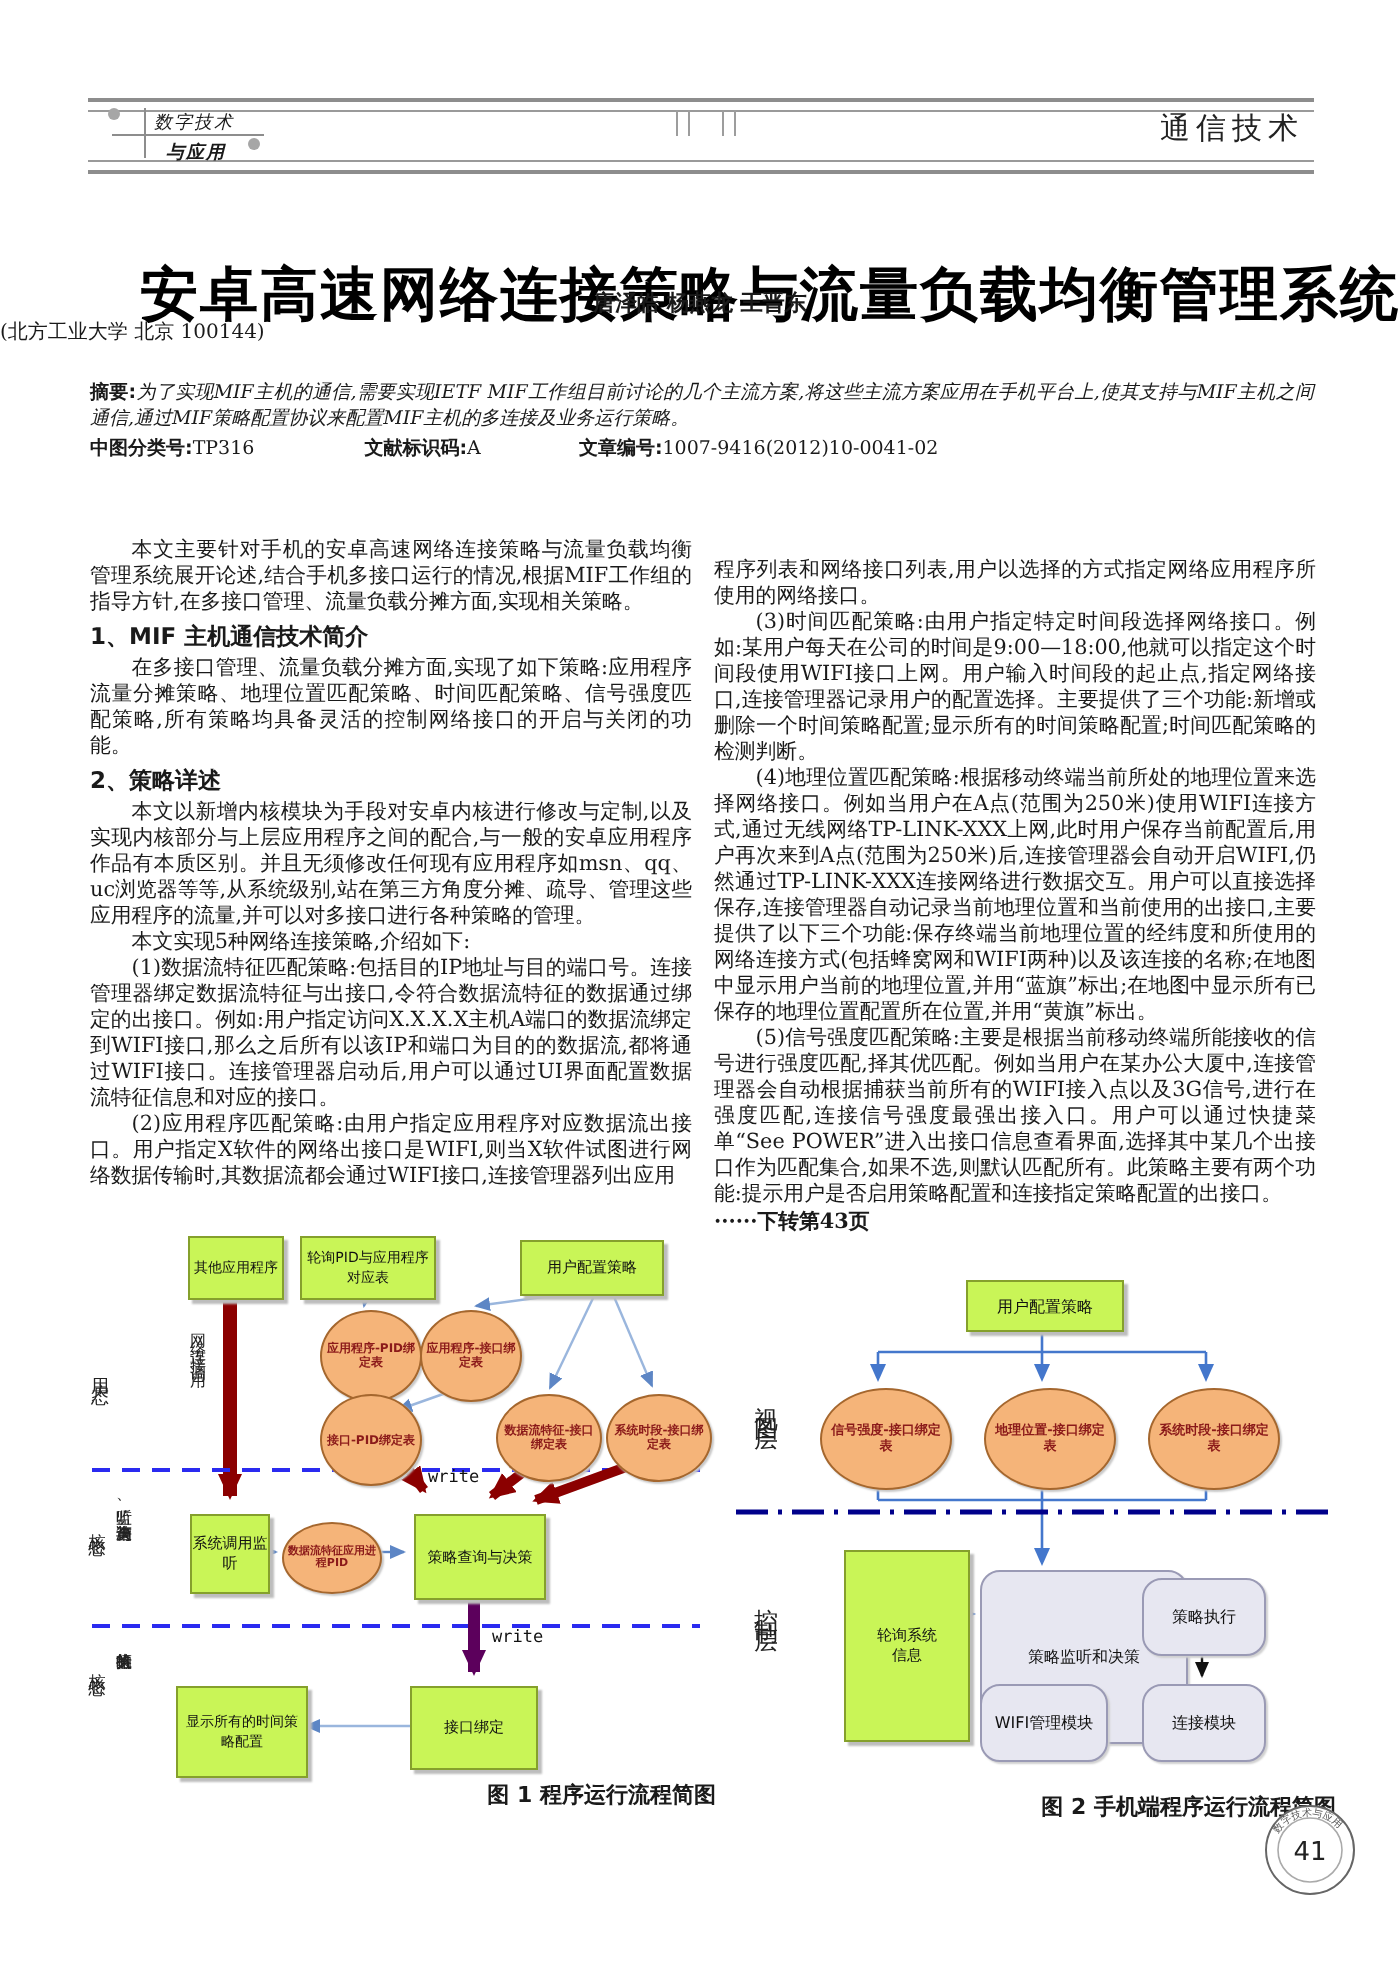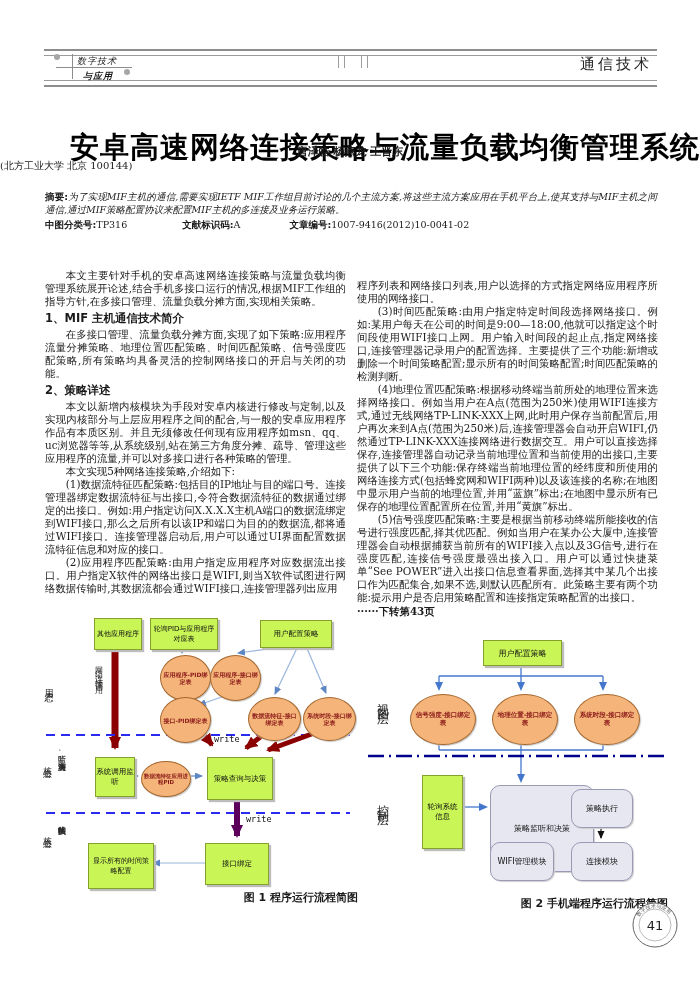--- a/index.html
+++ b/index.html
@@ -203,21 +203,21 @@
 
   <div class="node gbox" style="left:115px;top:4px;width:77px;height:24px;font-size:8px;">用户配置策略</div>
 
   <div class="node el" style="left:42px;top:58px;width:58px;height:43px;font-size:6.5px;line-height:7.5px;padding:3px;">信号强度-接口绑定表</div>
   <div class="node el" style="left:124px;top:58px;width:58px;height:43px;font-size:6.5px;line-height:7.5px;padding:3px;">地理位置-接口绑定表</div>
   <div class="node el" style="left:206px;top:58px;width:58px;height:43px;font-size:6.5px;line-height:7.5px;padding:3px;">系统时段-接口绑定表</div>
 
   <div class="vtext abs" style="left:6px;top:58px;font-size:12px;letter-spacing:5px;">视图层</div>
   <div class="vtext abs" style="left:6px;top:159px;font-size:12px;letter-spacing:5px;">控制层</div>
 
-  <div class="node gbox" style="left:54px;top:139px;width:33px;height:66px;font-size:7.5px;line-height:10px;padding:3px;">轮询系统信息</div>
+  <div class="node gbox" style="left:54px;top:139px;width:33px;height:66px;font-size:7.5px;line-height:10px;padding:14px;">轮询系统信息</div>
   <div class="node rbox" style="left:122px;top:149px;width:62px;height:45px;font-size:8px;padding:20px;">策略监听和决策</div>
   <div class="node rbox" style="left:203px;top:153px;width:60px;height:37px;font-size:8px;">策略执行</div>
   <div class="node rbox" style="left:122px;top:206px;width:62px;height:37px;font-size:8px;">WIFI管理模块</div>
   <div class="node rbox" style="left:203px;top:206px;width:60px;height:37px;font-size:8px;">连接模块</div>
 
   <div class="figcap" style="top:260px;">图 2 手机端程序运行流程简图</div>
 </div>
 
 <div class="abs stamp">
   <svg width="50" height="50" viewBox="0 0 50 50">

